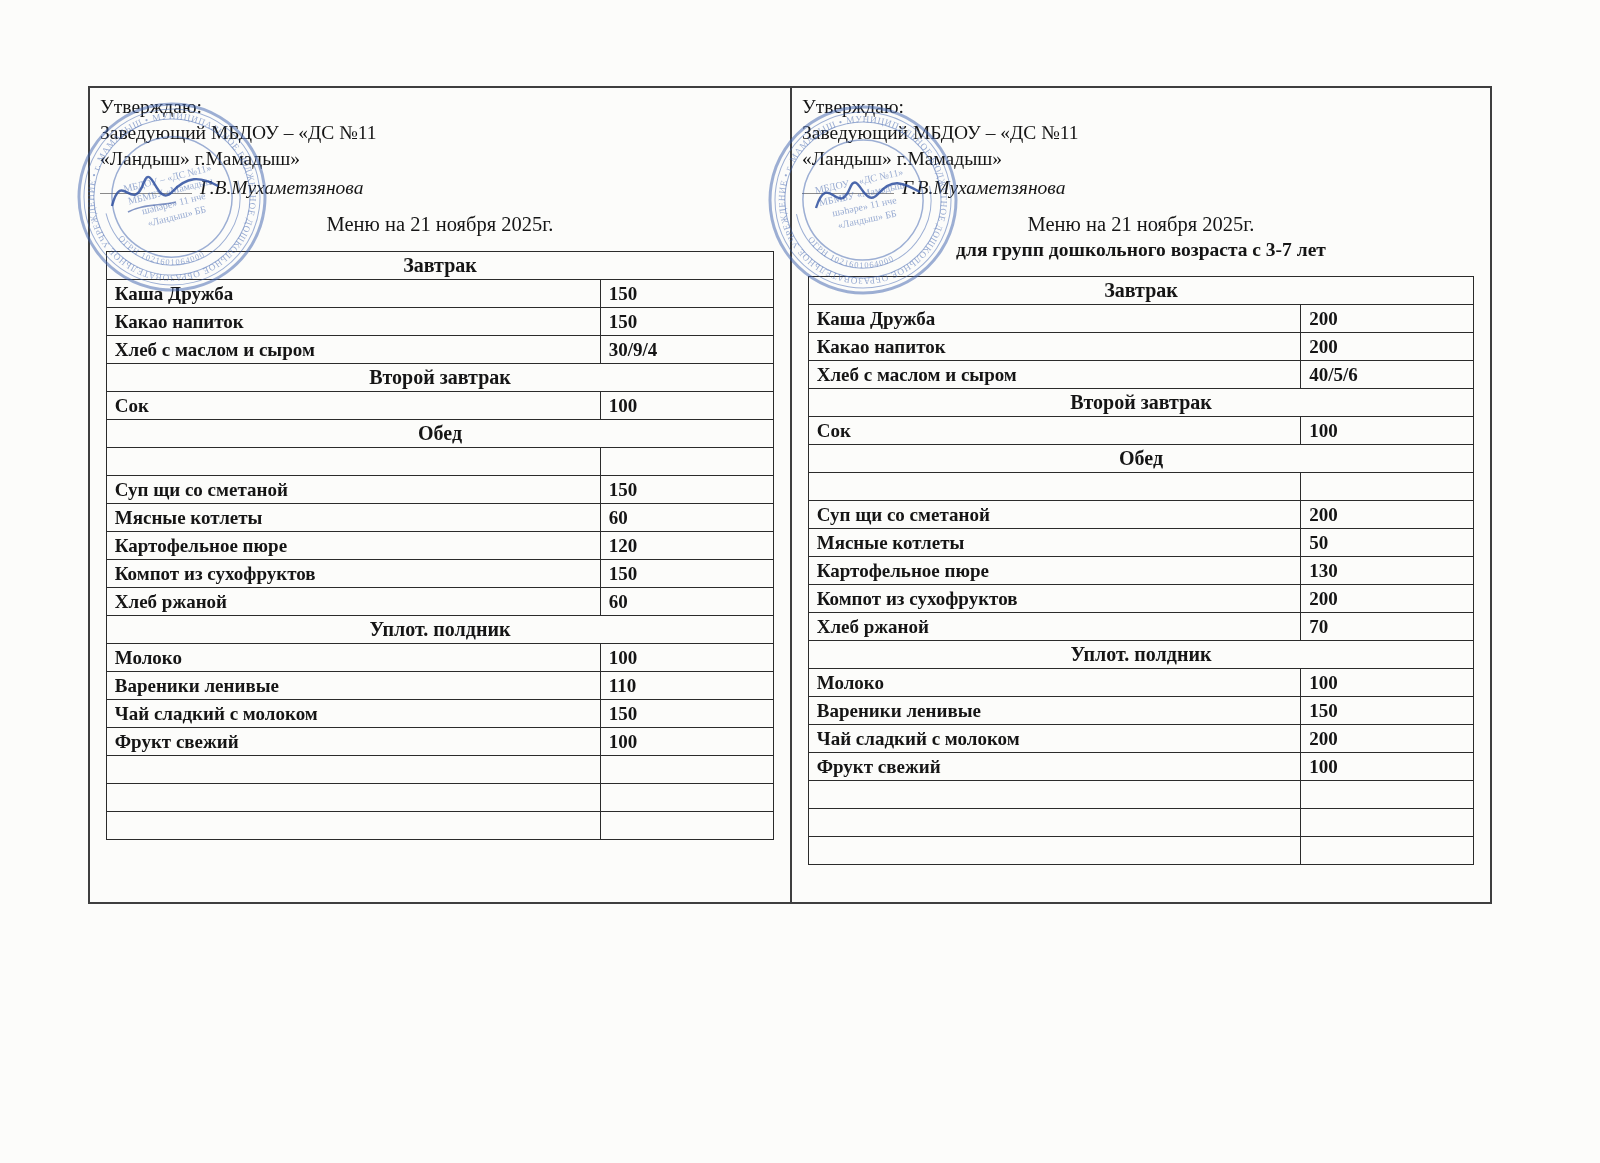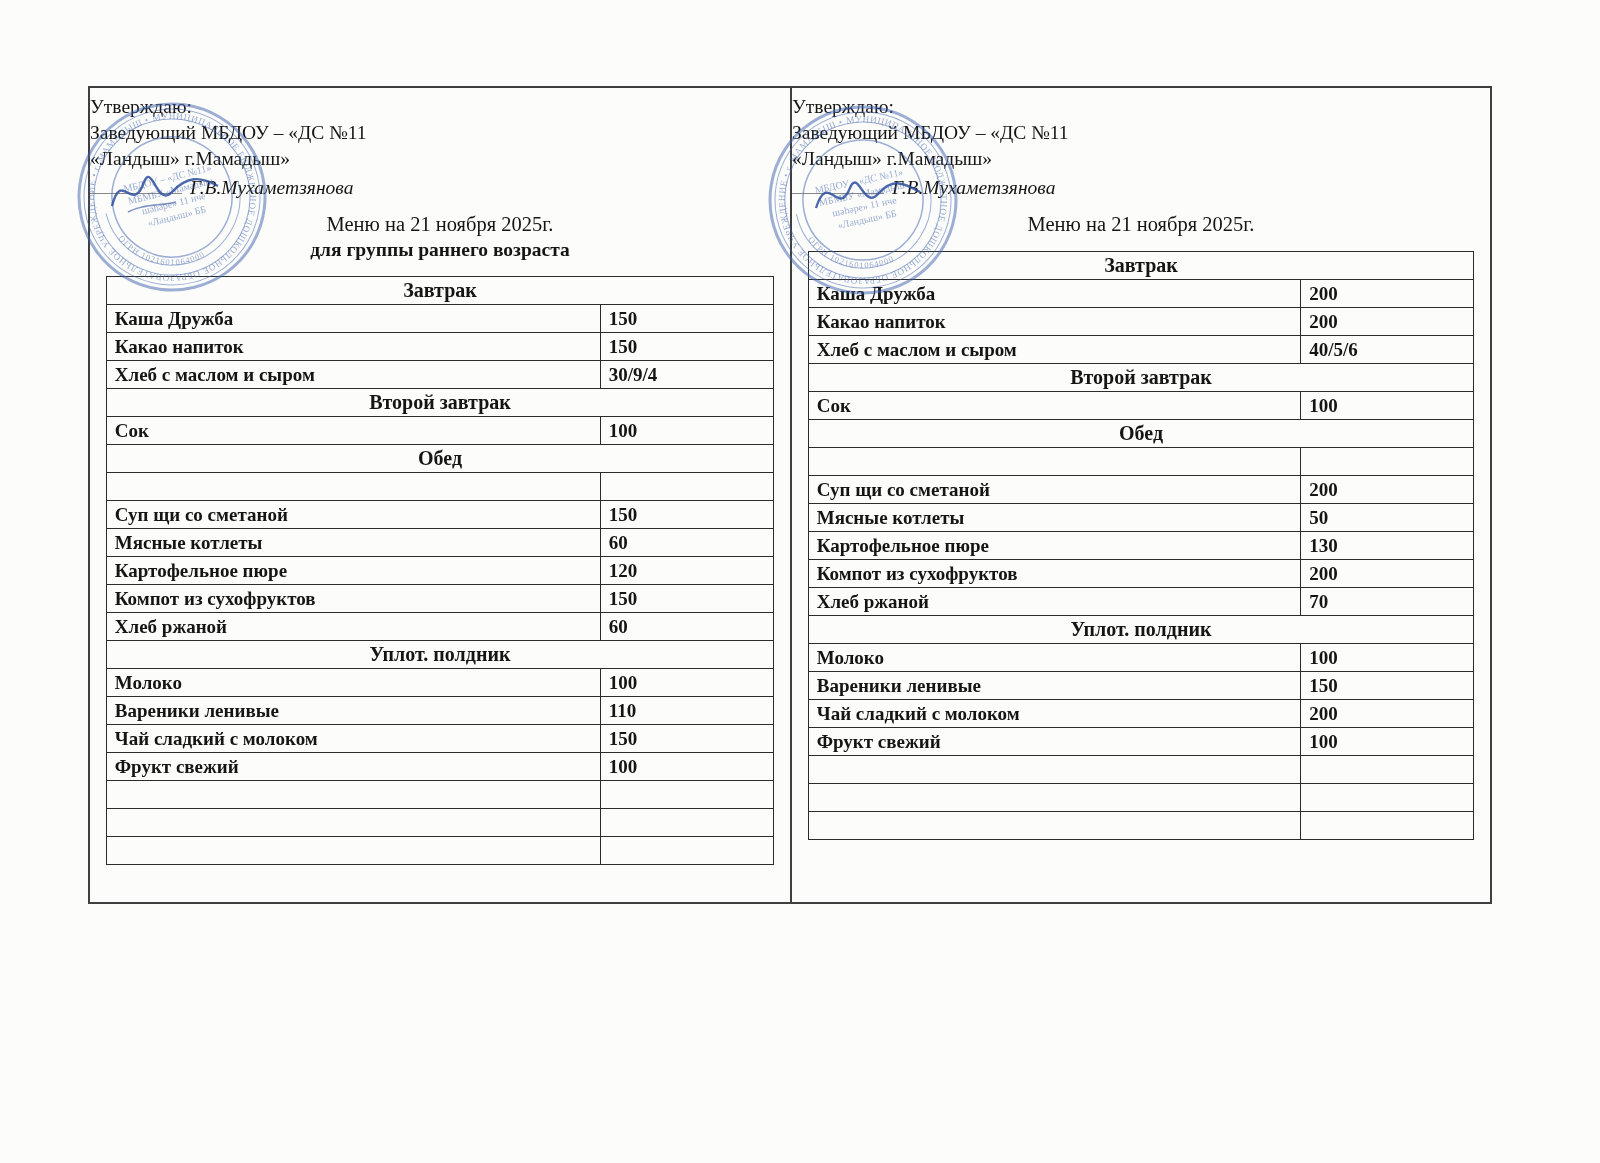--- a/index.html
+++ b/index.html
@@ -25,20 +25,21 @@
   }
   .panel {
     flex: 1 1 50%;
     position: relative;
     padding-top: 6px;
     box-sizing: border-box;
   }
   .panel.right { border-left: 2px solid #3f3f3f; }
 
   .hdr {
+    margin-left: 10px;
     font-size: 19.5px;
     line-height: 26px;
     position: relative;
     z-index: 2;
   }
   .sig-row { margin-top: 3px; white-space: nowrap; font-style: italic; }
   .sigline {
     display: inline-block;
     width: 92px;
     height: 17px;
@@ -143,21 +144,20 @@
     <div class="hdr">
       <div>Утверждаю:</div>
       <div>Заведующий МБДОУ – «ДС №11</div>
       <div>«Ландыш» г.Мамадыш»</div>
       <div class="sig-row">
         <span class="sigline"></span><span>Г.В.Мухаметзянова</span>
       </div>
     </div>
 
     <div class="title">Меню на 21 ноября 2025г.</div>
-    <div class="subtitle">для группы раннего возраста</div>
 
     <table class="menu-table">
       <colgroup>
           <col class="c-dish">
           <col class="c-qty">
         </colgroup>
       <tbody>
           <tr>
             <td colspan="2" class="sec">Завтрак</td>
           </tr>
@@ -273,20 +273,21 @@
     <div class="hdr">
       <div>Утверждаю:</div>
       <div>Заведующий МБДОУ – «ДС №11</div>
       <div>«Ландыш» г.Мамадыш»</div>
       <div class="sig-row">
         <span class="sigline"></span><span>Г.В.Мухаметзянова</span>
       </div>
     </div>
 
     <div class="title">Меню на 21 ноября  2025г.</div>
+    <div class="subtitle">для групп дошкольного возраста с 3-7 лет</div>
 
     <table class="menu-table">
       <colgroup>
           <col class="c-dish">
           <col class="c-qty">
         </colgroup>
       <tbody>
           <tr>
             <td colspan="2" class="sec">Завтрак</td>
           </tr>

